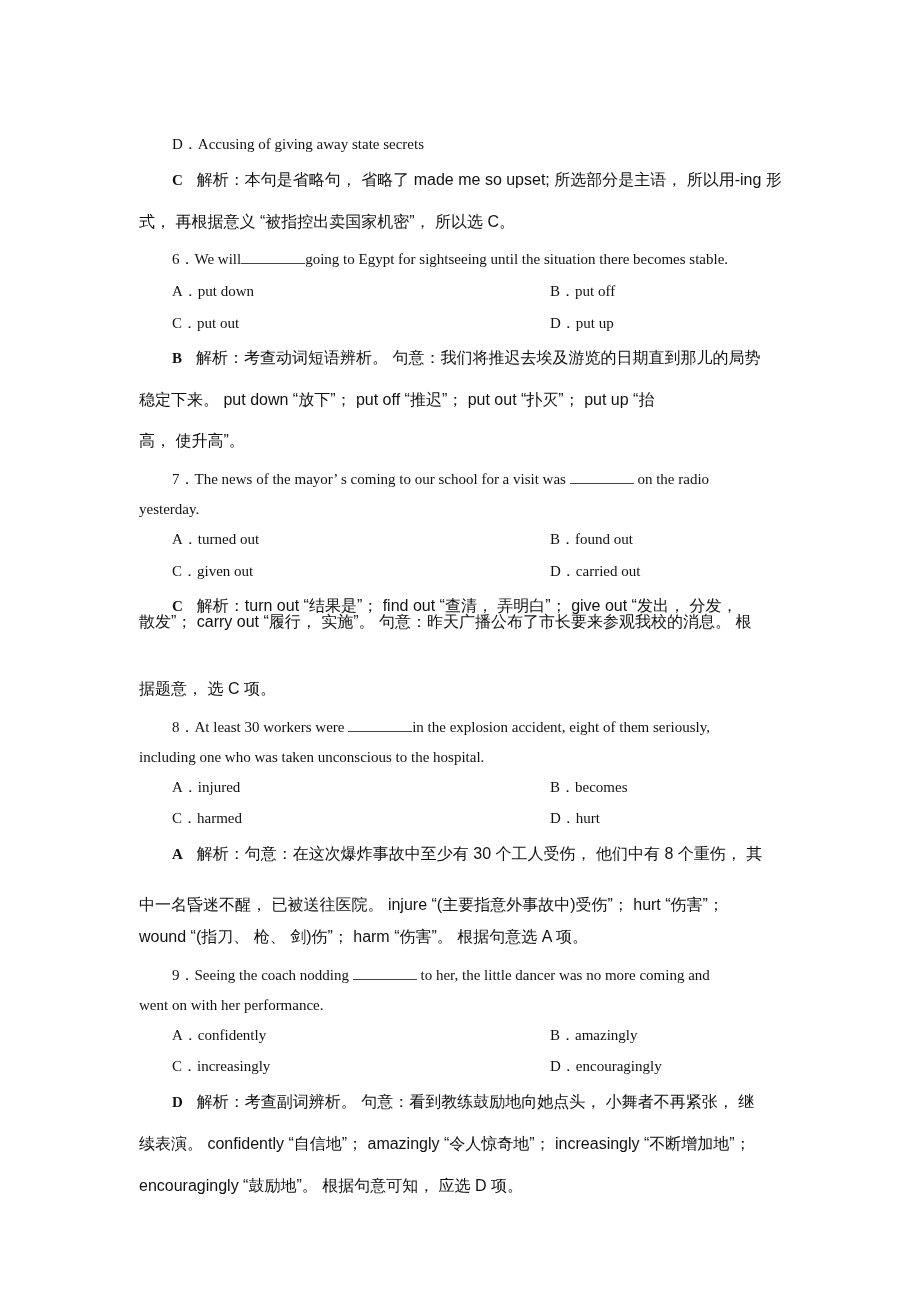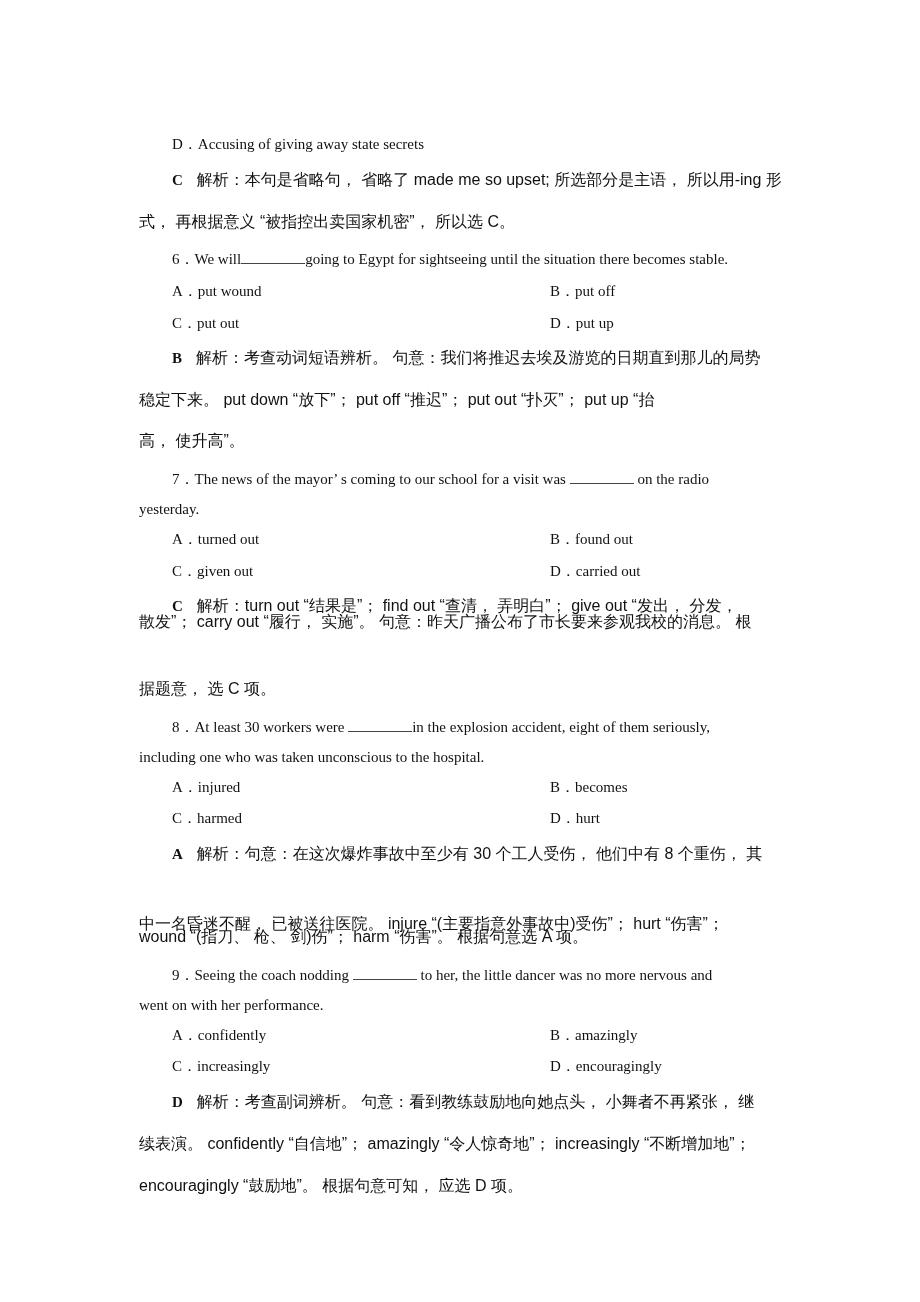--- a/index.html
+++ b/index.html
@@ -26,21 +26,21 @@
   <div class="line indent" style="top:113px">D．Accusing of giving away state secrets</div>
   <div class="line indent" style="top:149px">
     <span class="ans">C</span><span class="cn">解析：本句是省略句， 省略了 made me so upset; 所选部分是主语， 所以用-ing 形</span>
   </div>
   <div class="line cn" style="top:191px">式， 再根据意义 “被指控出卖国家机密”， 所以选 C。</div>
 
   <div class="line indent" style="top:228px">
     <span>6．We will</span><span class="blank"></span><span>going to Egypt for sightseeing until the situation there becomes stable.</span>
   </div>
   <div class="line" style="top:260px">
-    <span class="opt optA">A．put wound</span>
+    <span class="opt optA">A．put down</span>
     <span class="opt optB">B．put off</span>
   </div>
   <div class="line" style="top:292px">
     <span class="opt optA">C．put out</span>
     <span class="opt optB">D．put up</span>
   </div>
   <div class="line indent" style="top:327px">
     <span class="ans">B</span><span class="cn">解析：考查动词短语辨析。 句意：我们将推迟去埃及游览的日期直到那儿的局势</span>
   </div>
   <div class="line cn" style="top:369px">稳定下来。 put down  “放下”；  put off  “推迟”；  put out  “扑灭”；  put up  “抬</div>
@@ -72,25 +72,25 @@
     <span class="opt optA">A．injured</span>
     <span class="opt optB">B．becomes</span>
   </div>
   <div class="line" style="top:787px">
     <span class="opt optA">C．harmed</span>
     <span class="opt optB">D．hurt</span>
   </div>
   <div class="line indent" style="top:823px">
     <span class="ans">A</span><span class="cn">解析：句意：在这次爆炸事故中至少有 30 个工人受伤， 他们中有 8 个重伤， 其</span>
   </div>
-  <div class="line cn" style="top:893px">中一名昏迷不醒， 已被送往医院。 injure “(主要指意外事故中)受伤”； hurt “伤害”；</div>
+  <div class="line cn" style="top:874px">中一名昏迷不醒， 已被送往医院。 injure “(主要指意外事故中)受伤”； hurt “伤害”；</div>
   <div class="line cn" style="top:906px">wound “(指刀、 枪、 剑)伤”； harm “伤害”。 根据句意选 A 项。</div>
 
   <div class="line indent" style="top:944px">
-    <span>9．Seeing the coach nodding</span> <span class="blank"></span> <span>to her,  the little dancer was no more nervous and</span>
+    <span>9．Seeing the coach nodding</span> <span class="blank"></span> <span>to her,  the little dancer was no more coming and</span>
   </div>
   <div class="line" style="top:974px">went on with her performance.</div>
   <div class="line" style="top:1004px">
     <span class="opt optA">A．confidently</span>
     <span class="opt optB">B．amazingly</span>
   </div>
   <div class="line" style="top:1035px">
     <span class="opt optA">C．increasingly</span>
     <span class="opt optB">D．encouragingly</span>
   </div>

